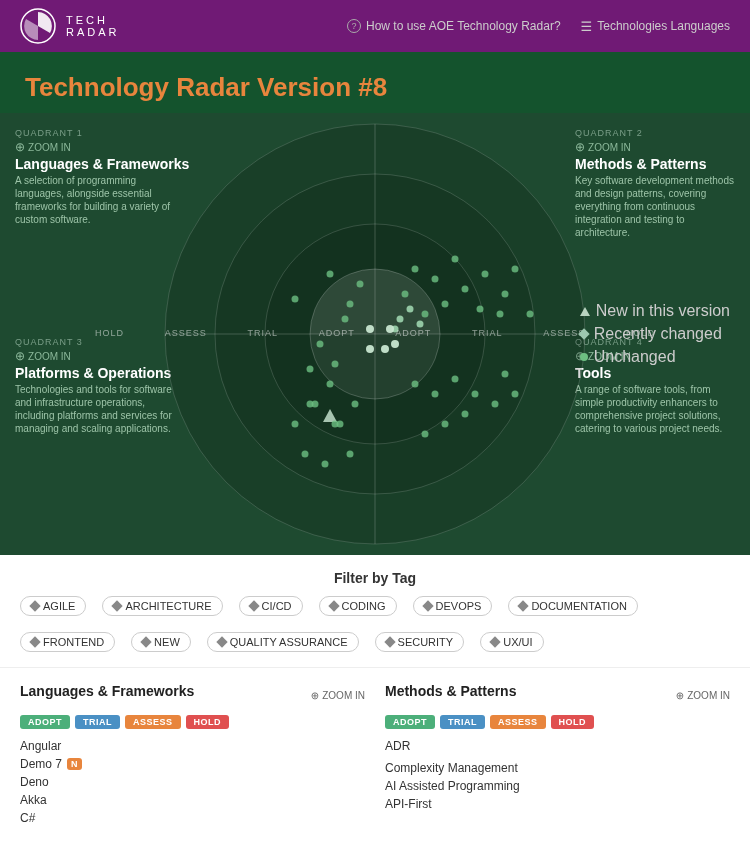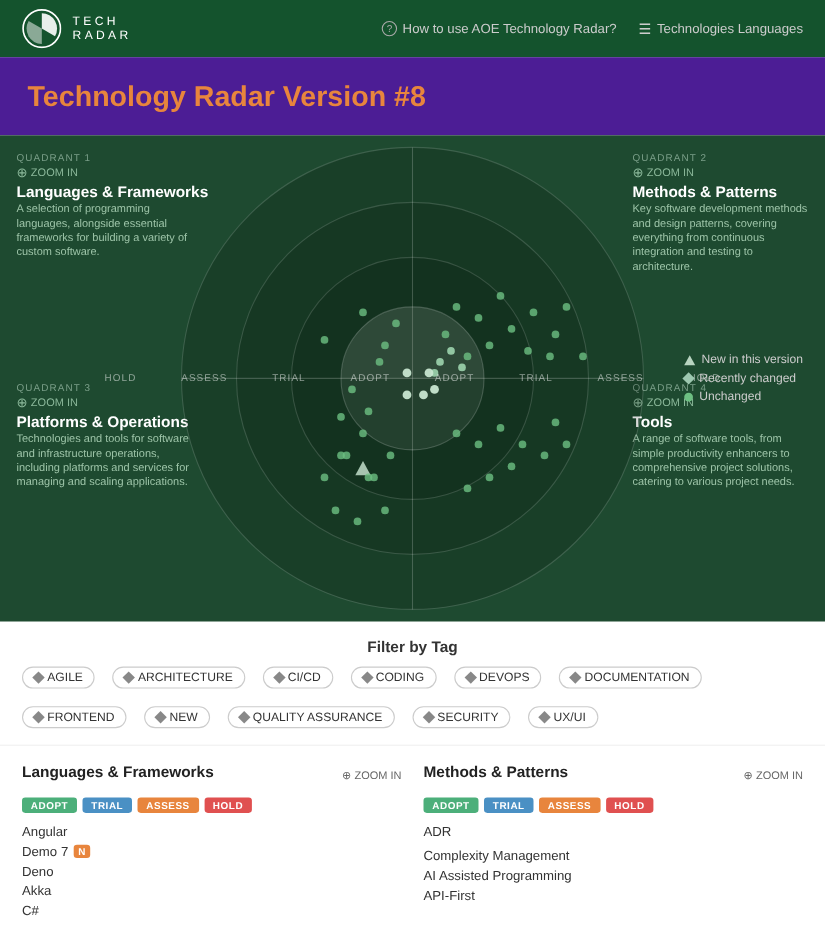--- a/index.html
+++ b/index.html
@@ -6,21 +6,21 @@
     body {
       font-family: Arial, sans-serif;
       background: #fff;
       width: 750px;
       min-height: 860px;
       overflow-x: hidden;
     }
 
     
     .header {
-      background: #14532d;
+      background: #701a75;
       display: flex;
       align-items: center;
       justify-content: space-between;
       padding: 10px 20px;
       height: 52px;
     }
     .header-logo {
       display: flex;
       align-items: center;
       gap: 10px;
@@ -51,22 +51,22 @@
     .header-nav a {
       color: #ccc;
       text-decoration: none;
       display: flex;
       align-items: center;
       gap: 5px;
     }
 
     
     .title-section {
-      background: #4c1d95;
-      padding: 20px 25px 20px;
+      background: #14532d;
+      padding: 20px 25px 10px;
     }
     .title-section h1 {
       font-size: 26px;
       font-weight: bold;
       color: #1a1a1a;
     }
     .title-section h1 span {
       color: #e8853d;
     }
 
@@ -403,21 +403,21 @@
     <span class="ring-label">HOLD</span>
     <span class="ring-label">ASSESS</span>
     <span class="ring-label">TRIAL</span>
     <span class="ring-label">ADOPT</span>
     <span class="ring-label">ADOPT</span>
     <span class="ring-label">TRIAL</span>
     <span class="ring-label">ASSESS</span>
     <span class="ring-label">HOLD</span>
   </div>
 
-  <div style="position:absolute; right:20px; top:50%; transform:translateY(-50%); color:#ccc; font-size:11px;">
+  <div style="position:absolute; right:20px; top:50%; transform:translateY(-50%); color:#ccc; font-size:16px;">
     <div style="display:flex;align-items:center;gap:6px;margin-bottom:5px;">
       <span style="width:0;height:0;border-left:5px solid transparent;border-right:5px solid transparent;border-bottom:9px solid #b8d4c0;"></span>
       <span>New in this version</span>
     </div>
     <div style="display:flex;align-items:center;gap:6px;margin-bottom:5px;">
       <span style="width:8px;height:8px;background:#9dc8b0;transform:rotate(45deg);display:inline-block;"></span>
       <span>Recently changed</span>
     </div>
     <div style="display:flex;align-items:center;gap:6px;">
       <span style="width:8px;height:8px;background:#6dbf82;border-radius:50%;display:inline-block;"></span>

